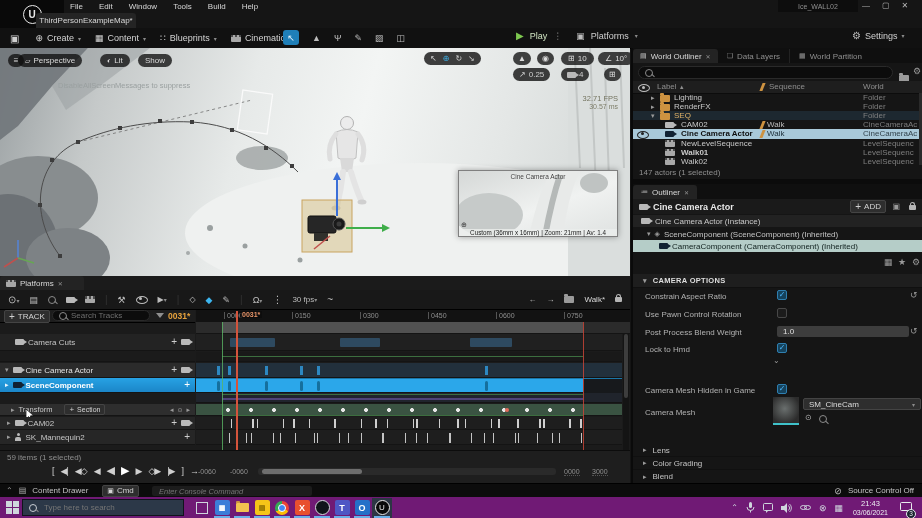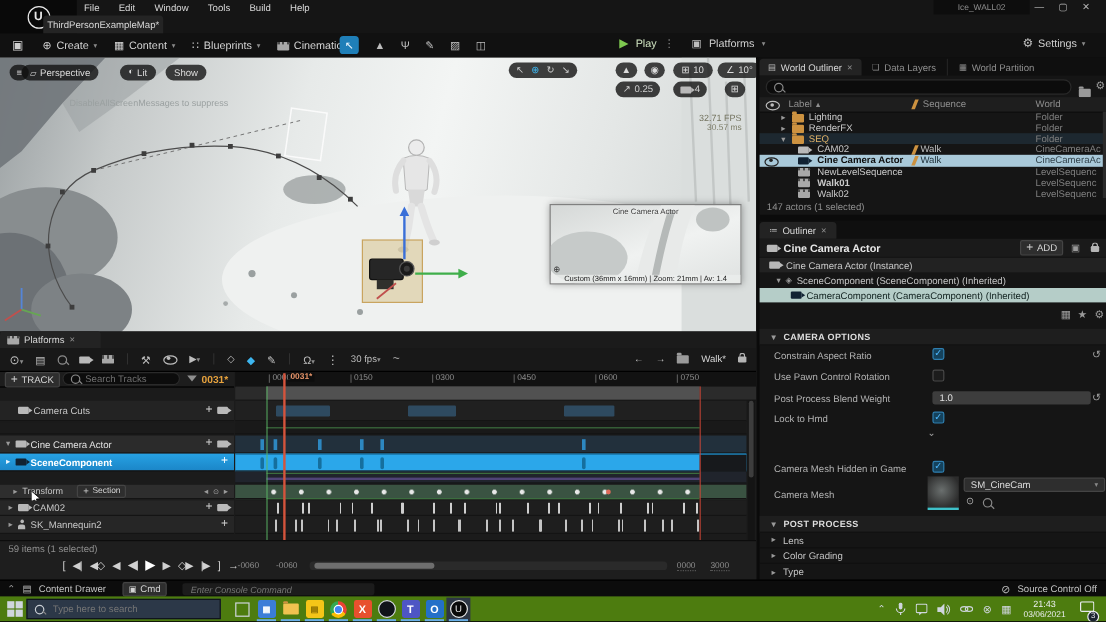--- a/index.html
+++ b/index.html
@@ -412,35 +412,31 @@
     <span class="cb on" style="position:absolute;left:144px;top:336px;">✓</span>
     <span class="plabel" style="left:12px;top:360px;">Camera Mesh</span>
     <div class="r" style="left:140px;top:349px;width:26px;height:26px;background:radial-gradient(circle at 45% 45%,#6a6f6e,#2c2c2c 75%);border-bottom:2px solid #3fc1c9;"></div>
     <div class="r" style="left:170px;top:350px;width:118px;height:12px;background:#2e2e2e;border:1px solid #444;border-radius:2px;display:flex;align-items:center;justify-content:space-between;padding:0 5px;box-sizing:border-box;">
       <span class="f8" style="color:#dcdcdc;">SM_CineCam</span>
       <span class="caret">▾</span>
     </div>
     <span style="position:absolute;left:172px;top:365px;font-size:8px;color:#b0b0b0;">⊙</span>
     <span class="isearch" style="position:absolute;left:186px;top:367px;"></span>
 
-    <div class="sechdr" style="left:0;top:382px;">
-      <span class="arr">▾</span>
-      <span>POST PROCESS</span>
-    </div>
     <div class="r" style="left:0;top:396px;width:291px;height:13px;border-bottom:1px solid #101010;display:flex;align-items:center;gap:6px;padding-left:10px;box-sizing:border-box;">
       <span class="arr">▸</span>
       <span class="f8" style="color:#c4c4c4;">Lens</span>
     </div>
     <div class="r" style="left:0;top:409px;width:291px;height:13px;border-bottom:1px solid #101010;display:flex;align-items:center;gap:6px;padding-left:10px;box-sizing:border-box;">
       <span class="arr">▸</span>
       <span class="f8" style="color:#c4c4c4;">Color Grading</span>
     </div>
     <div class="r" style="left:0;top:422px;width:291px;height:13px;display:flex;align-items:center;gap:6px;padding-left:10px;box-sizing:border-box;">
       <span class="arr">▸</span>
-      <span class="f8" style="color:#c4c4c4;">Type</span>
+      <span class="f8" style="color:#c4c4c4;">Blend</span>
     </div>
   </div>
 
   <div class="r" style="left:0;top:276px;width:630px;height:207px;background:#1b1b1b;">
 
     <div class="r" style="left:0;top:0;width:84px;height:14px;background:#232323;border-radius:3px 3px 0 0;display:flex;align-items:center;gap:4px;padding:0 6px;box-sizing:border-box;">
       <span class="iclap"></span>
       <span class="f8 lit">Platforms</span>
       <span style="font-size:6px;color:#8f8f8f;">✕</span>
     </div>
@@ -649,21 +645,21 @@
         <span>Cmd</span>
       </span>
     <div class="r" style="left:152px;top:2px;width:160px;height:10px;background:#1c1c1c;border-radius:2px;display:flex;align-items:center;padding:0 5px;box-sizing:border-box;">
       <input style="background: transparent; border: none; outline: none; width: 100%; font-size: 7.5px; font-style: italic; color: rgb(154, 154, 154); font-family: &quot;Liberation Sans&quot;, sans-serif;" placeholder="Enter Console Command">
     </div>
     <span style="flex:1;"></span>
     <span style="font-size:9px;color:#bdbdbd;">⊘</span>
     <span class="f8" style="color:#c4c4c4;margin-right:8px;">Source Control Off</span>
   </div>
 
-  <div class="r" style="left:0;top:497px;width:922px;height:21px;background:#4d7c0f;display:flex;align-items:center;">
+  <div class="r" style="left:0;top:497px;width:922px;height:21px;background:#701a75;display:flex;align-items:center;">
     <div class="tic" style="margin-left:2px;">
       <span class="winlogo">
           <span></span>
           <span></span>
           <span></span>
           <span></span>
         </span>
     </div>
     <div style="width:162px;height:17px;background:#2c3848;border:1px solid #0f141b;display:flex;align-items:center;gap:5px;padding:0 6px;box-sizing:border-box;">
       <span class="isearch" style="border-color:#c9ced4;"></span>

